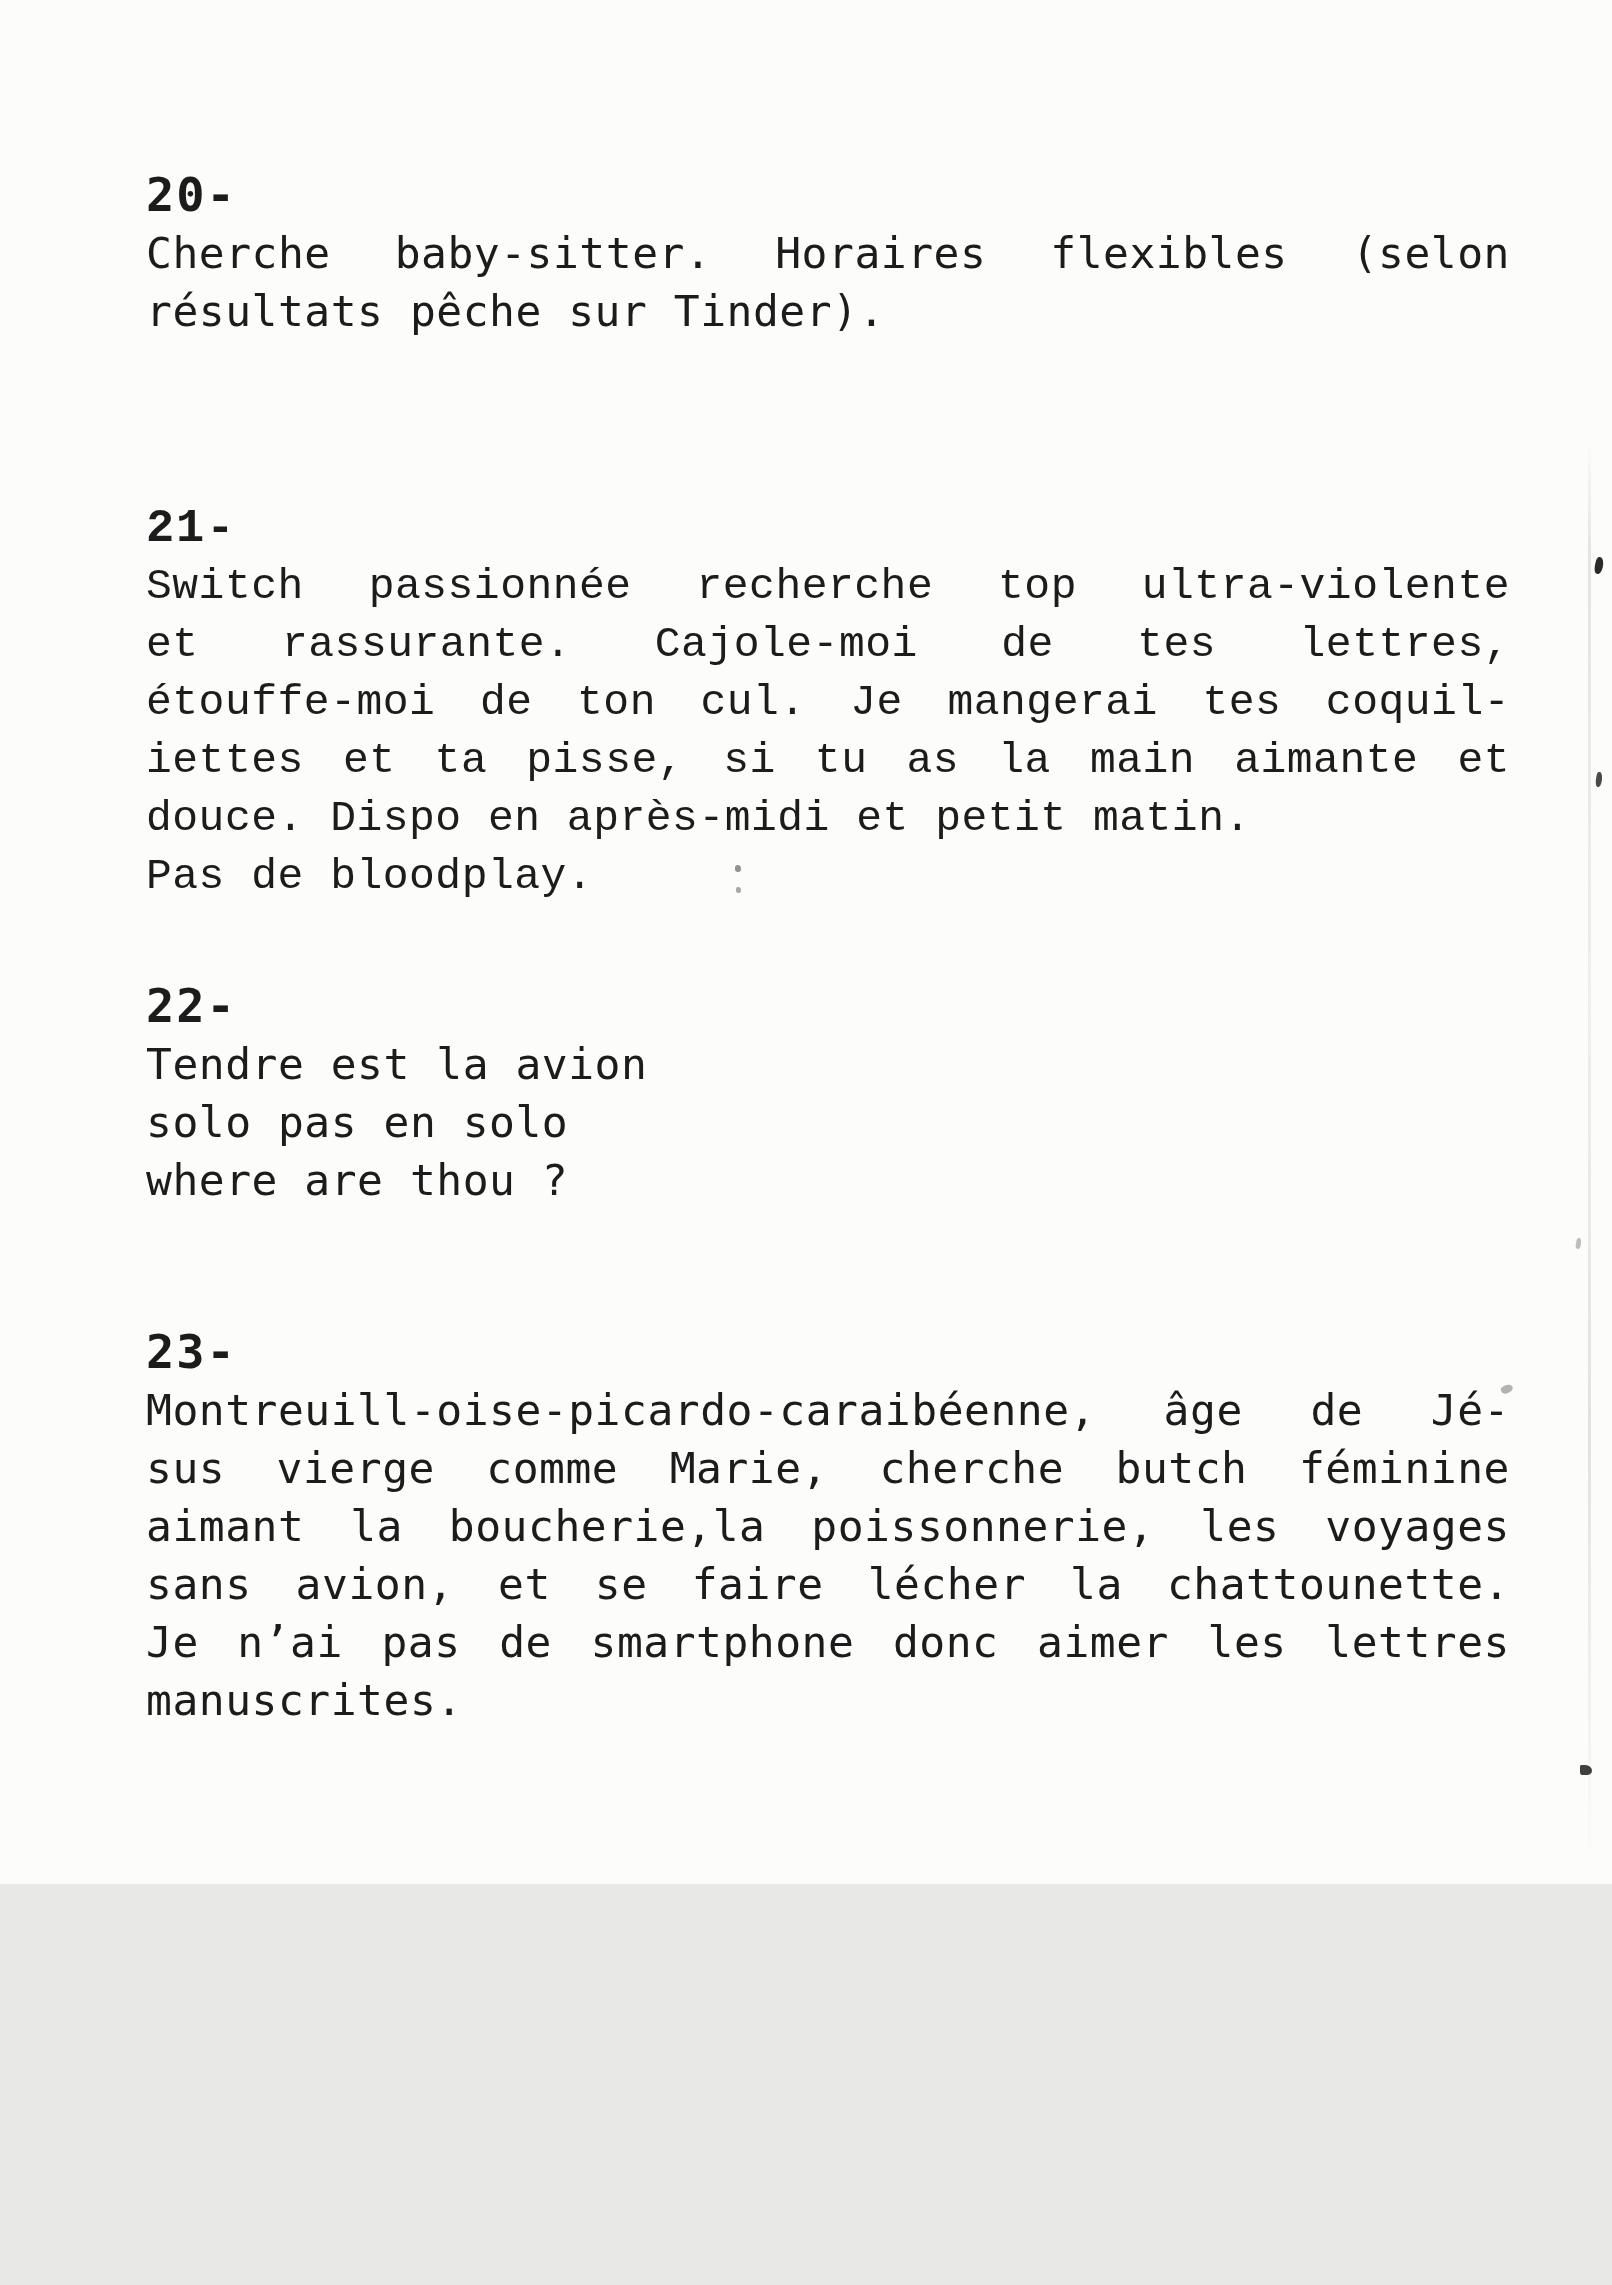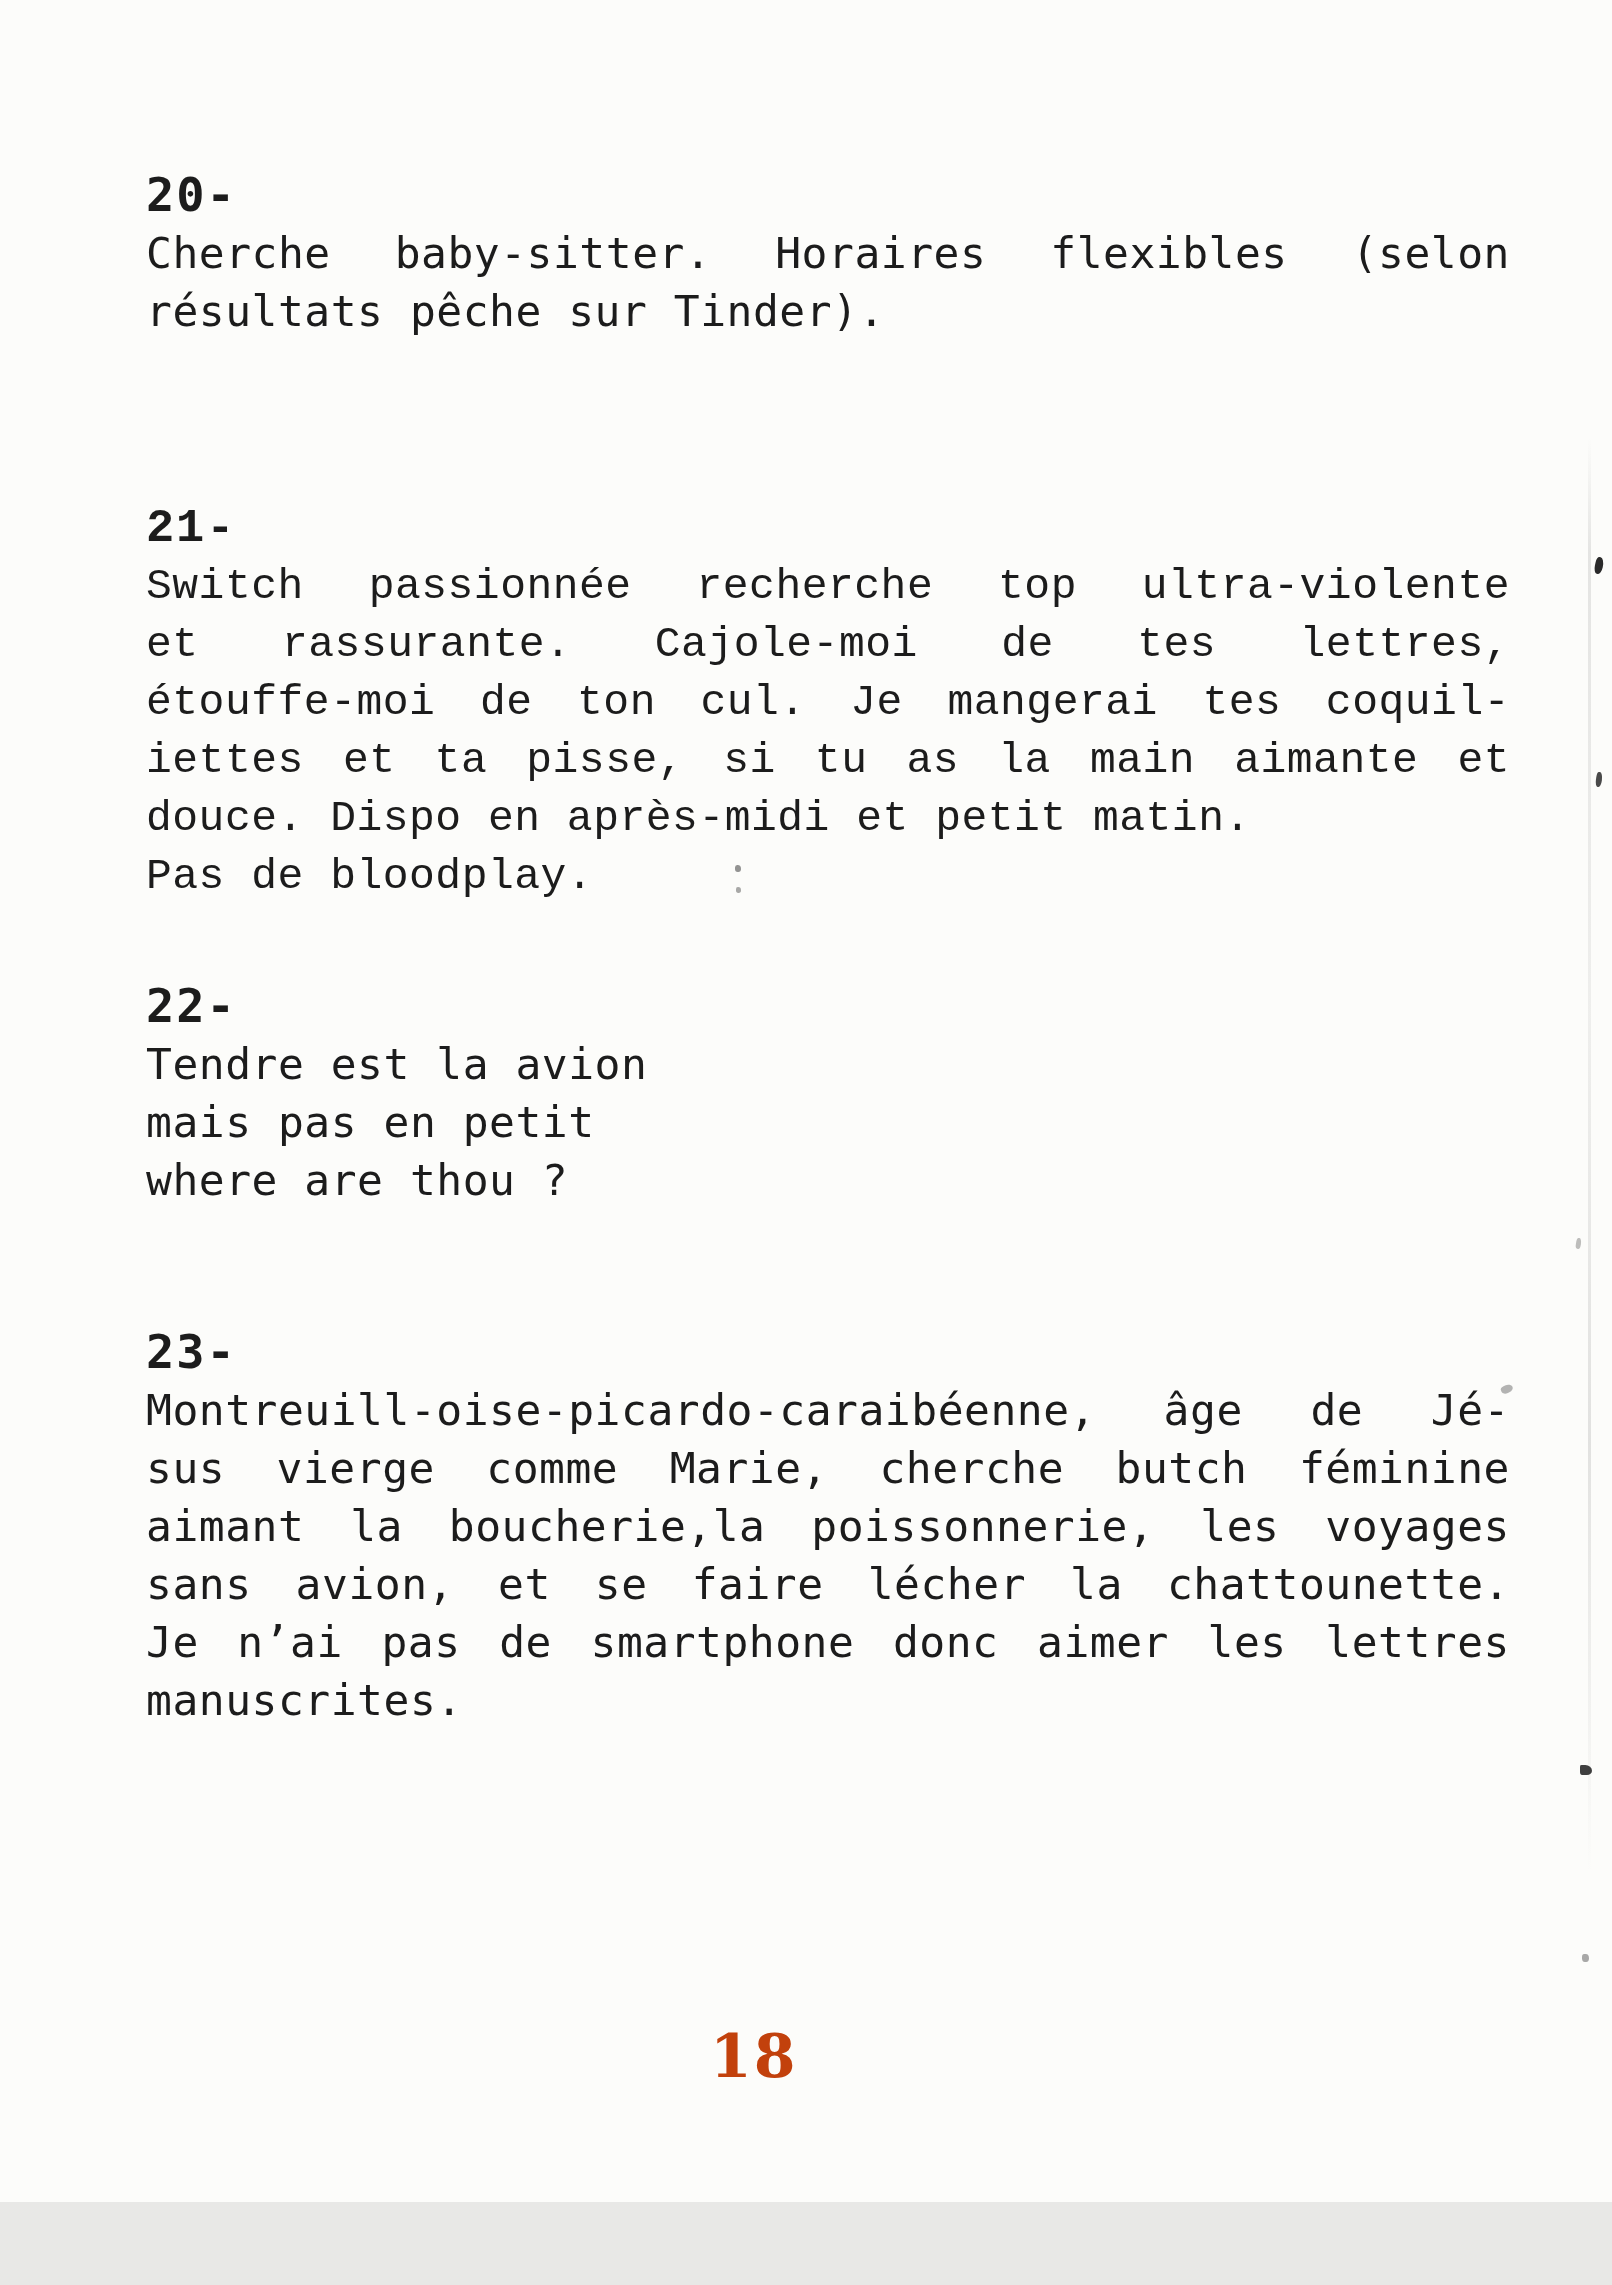--- a/index.html
+++ b/index.html
@@ -1,18 +1,18 @@
 <!DOCTYPE html>
 <html style="font-size:15px"><head>
 <meta charset="utf-8">
 <style>
   html,body{margin:0;padding:0;background:#e8e8e6;}
   .page{
     position:relative;
-    width:1613px;height:2202px;
+    width:1613px;height:1884px;
     background:#fcfcfa;
     overflow:hidden;
     font-family:"DejaVu Sans Mono","Liberation Mono",monospace;
     color:#1c1c1c;
   }
   .content{
     position:absolute;
     left:146px;top:166px;
     width:1364px;
   }
@@ -81,21 +81,21 @@
       <div class="line j">et rassurante. Cajole-moi de tes lettres,</div>
       <div class="line j">étouffe-moi de ton cul. Je mangerai tes coquil-</div>
       <div class="line j">iettes et ta pisse, si tu as la main aimante et</div>
       <div class="line">douce. Dispo en après-midi et petit matin.</div>
       <div class="line">Pas de bloodplay.</div>
     </section>
 
     <section class="ad" style="margin-bottom:114px;">
       <div class="ad-id">22-</div>
       <div class="line">Tendre est la avion</div>
-      <div class="line">mais pas en petit</div>
+      <div class="line">solo pas en solo</div>
       <div class="line">where are thou ?</div>
     </section>
 
     <section class="ad" style="margin-bottom:9px;">
       <div class="ad-id">23-</div>
       <div class="line j">Montreuill-oise-picardo-caraibéenne, âge de Jé-</div>
       <div class="line j">sus vierge comme Marie, cherche butch féminine</div>
       <div class="line j">aimant la boucherie,la poissonnerie, les voyages</div>
       <div class="line j">sans avion, et se faire lécher la chattounette.</div>
       <div class="line j">Je n’ai pas de smartphone donc aimer les lettres</div>

